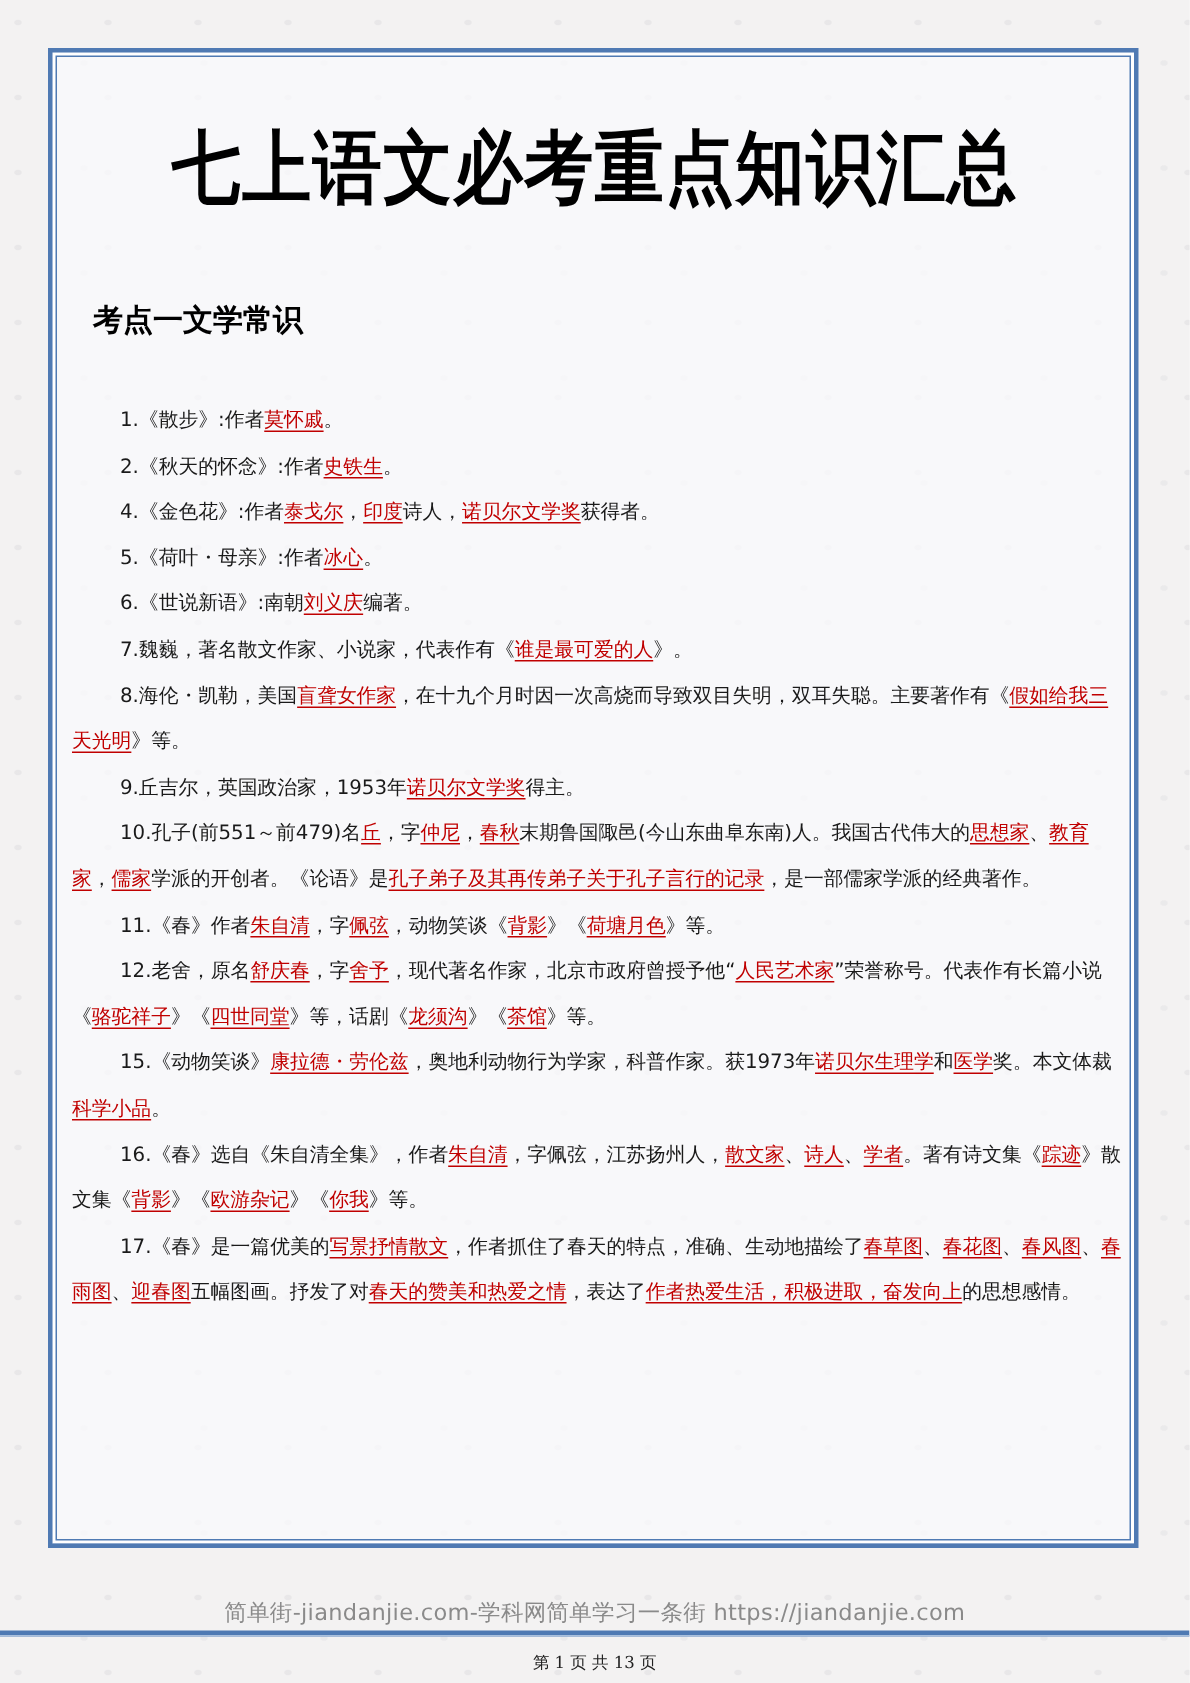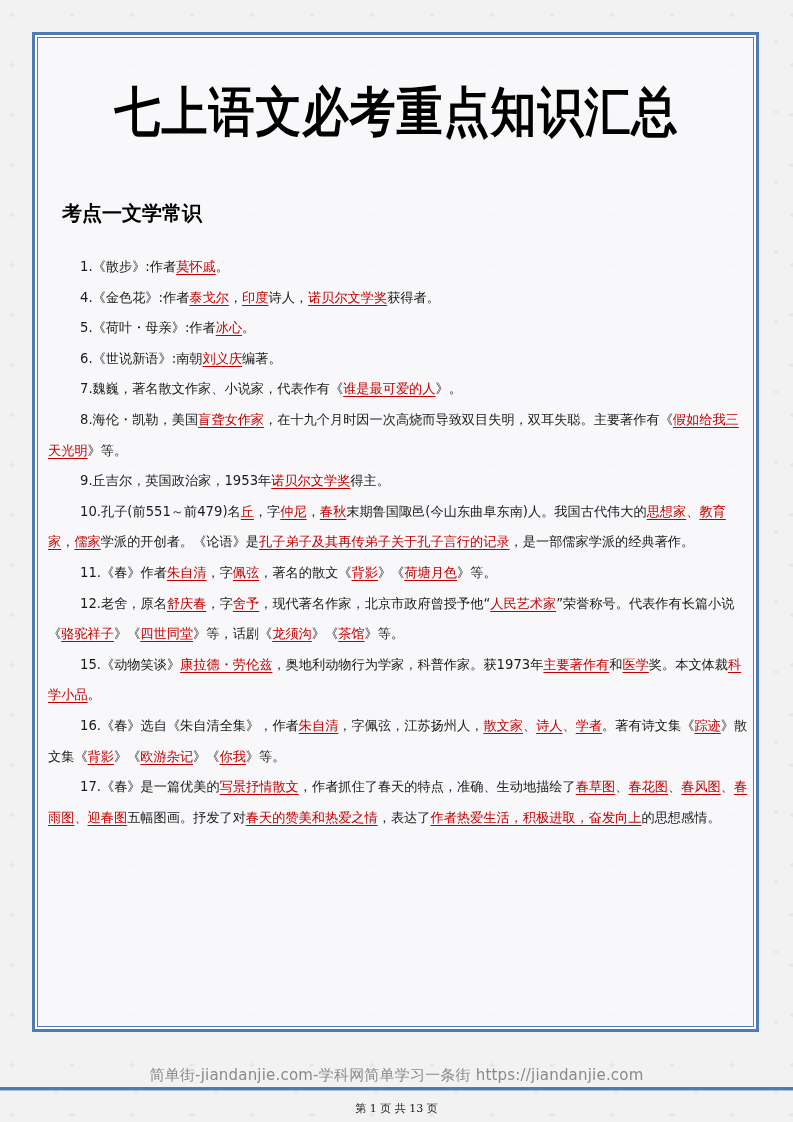--- a/index.html
+++ b/index.html
@@ -25,21 +25,21 @@
     font-family: "DejaVu Serif", "Liberation Serif", serif;
     font-weight: bold; font-size: 46px; letter-spacing: 1px; color: #000;
     transform: scaleY(1.15);
   }
   .section-heading {
     position: absolute; top: 200px; left: 62px;
     font-family: "DejaVu Serif", "Liberation Serif", serif;
     font-weight: bold; font-size: 20px; color: #000000;
   }
   .content {
-    position: absolute; left: 48px; top: 252px; width: 700px;
+    position: absolute; left: 48px; top: 266px; width: 700px;
     font-size: 13.2px; line-height: 30.6px;
   }
   .item { text-indent: 32px; margin: 0; }
   .hl { color: #c00000; text-decoration: underline; text-underline-offset: 3px; }
   .watermark {
     position: absolute; top: 1066px; left: 0; width: 793px; text-align: center;
     font-size: 15px; color: #8a8a8a; letter-spacing: 0.2px;
   }
   .footer-line {
     position: absolute; top: 1087px; left: 0; width: 793px; height: 3px;
@@ -54,29 +54,30 @@
 <body>
 
 <div class="frame"></div>
 
 <div class="title">七上语文必考重点知识汇总</div>
 
 <div class="section-heading">考点一文学常识</div>
 
 <div class="content" id="content">
     <p class="item"><span>1.《散步》:作者</span><span class="hl">莫怀戚</span><span>。</span></p>
+    <p class="item"><span>2.《秋天的怀念》:作者</span><span class="hl">史铁生</span><span>。</span></p>
     <p class="item"><span>4.《金色花》:作者</span><span class="hl">泰戈尔</span><span>，</span><span class="hl">印度</span><span>诗人，</span><span class="hl">诺贝尔文学奖</span><span>获得者。</span></p>
     <p class="item"><span>5.《荷叶・母亲》:作者</span><span class="hl">冰心</span><span>。</span></p>
     <p class="item"><span>6.《世说新语》:南朝</span><span class="hl">刘义庆</span><span>编著。</span></p>
     <p class="item"><span>7.魏巍，著名散文作家、小说家，代表作有《</span><span class="hl">谁是最可爱的人</span><span>》。</span></p>
     <p class="item"><span>8.海伦・凯勒，美国</span><span class="hl">盲聋女作家</span><span>，在十九个月时因一次高烧而导致双目失明，双耳失聪。主要著作有《</span><span class="hl">假如给我三天光明</span><span>》等。</span></p>
     <p class="item"><span>9.丘吉尔，英国政治家，1953年</span><span class="hl">诺贝尔文学奖</span><span>得主。</span></p>
     <p class="item"><span>10.孔子(前551～前479)名</span><span class="hl">丘</span><span>，字</span><span class="hl">仲尼</span><span>，</span><span class="hl">春秋</span><span>末期鲁国陬邑(今山东曲阜东南)人。我国古代伟大的</span><span class="hl">思想家</span><span>、</span><span class="hl">教育家</span><span>，</span><span class="hl">儒家</span><span>学派的开创者。《论语》是</span><span class="hl">孔子弟子及其再传弟子关于孔子言行的记录</span><span>，是一部儒家学派的经典著作。</span></p>
-    <p class="item"><span>11.《春》作者</span><span class="hl">朱自清</span><span>，字</span><span class="hl">佩弦</span><span>，著名的散文《</span><span class="hl">背影</span><span>》《</span><span class="hl">荷塘月色</span><span>》等。</span></p>
+    <p class="item"><span>11.《春》作者</span><span class="hl">朱自清</span><span>，字</span><span class="hl">佩弦</span><span>，动物笑谈《</span><span class="hl">背影</span><span>》《</span><span class="hl">荷塘月色</span><span>》等。</span></p>
     <p class="item"><span>12.老舍，原名</span><span class="hl">舒庆春</span><span>，字</span><span class="hl">舍予</span><span>，现代著名作家，北京市政府曾授予他“</span><span class="hl">人民艺术家</span><span>”荣誉称号。代表作有长篇小说《</span><span class="hl">骆驼祥子</span><span>》《</span><span class="hl">四世同堂</span><span>》等，话剧《</span><span class="hl">龙须沟</span><span>》《</span><span class="hl">茶馆</span><span>》等。</span></p>
-    <p class="item"><span>15.《动物笑谈》</span><span class="hl">康拉德・劳伦兹</span><span>，奥地利动物行为学家，科普作家。获1973年</span><span class="hl">主要著作有</span><span>和</span><span class="hl">医学</span><span>奖。本文体裁</span><span class="hl">科学小品</span><span>。</span></p>
+    <p class="item"><span>15.《动物笑谈》</span><span class="hl">康拉德・劳伦兹</span><span>，奥地利动物行为学家，科普作家。获1973年</span><span class="hl">诺贝尔生理学</span><span>和</span><span class="hl">医学</span><span>奖。本文体裁</span><span class="hl">科学小品</span><span>。</span></p>
     <p class="item"><span>16.《春》选自《朱自清全集》，作者</span><span class="hl">朱自清</span><span>，字佩弦，江苏扬州人，</span><span class="hl">散文家</span><span>、</span><span class="hl">诗人</span><span>、</span><span class="hl">学者</span><span>。著有诗文集《</span><span class="hl">踪迹</span><span>》散文集《</span><span class="hl">背影</span><span>》《</span><span class="hl">欧游杂记</span><span>》《</span><span class="hl">你我</span><span>》等。</span></p>
     <p class="item"><span>17.《春》是一篇优美的</span><span class="hl">写景抒情散文</span><span>，作者抓住了春天的特点，准确、生动地描绘了</span><span class="hl">春草图</span><span>、</span><span class="hl">春花图</span><span>、</span><span class="hl">春风图</span><span>、</span><span class="hl">春雨图</span><span>、</span><span class="hl">迎春图</span><span>五幅图画。抒发了对</span><span class="hl">春天的赞美和热爱之情</span><span>，表达了</span><span class="hl">作者热爱生活，积极进取，奋发向上</span><span>的思想感情。</span></p>
   </div>
 
 <div class="watermark">简单街-jiandanjie.com-学科网简单学习一条街 https://jiandanjie.com</div>
 <div class="footer-line"></div>
 <div class="page-num">第 1 页 共 13 页</div>
 
 </body></html>

